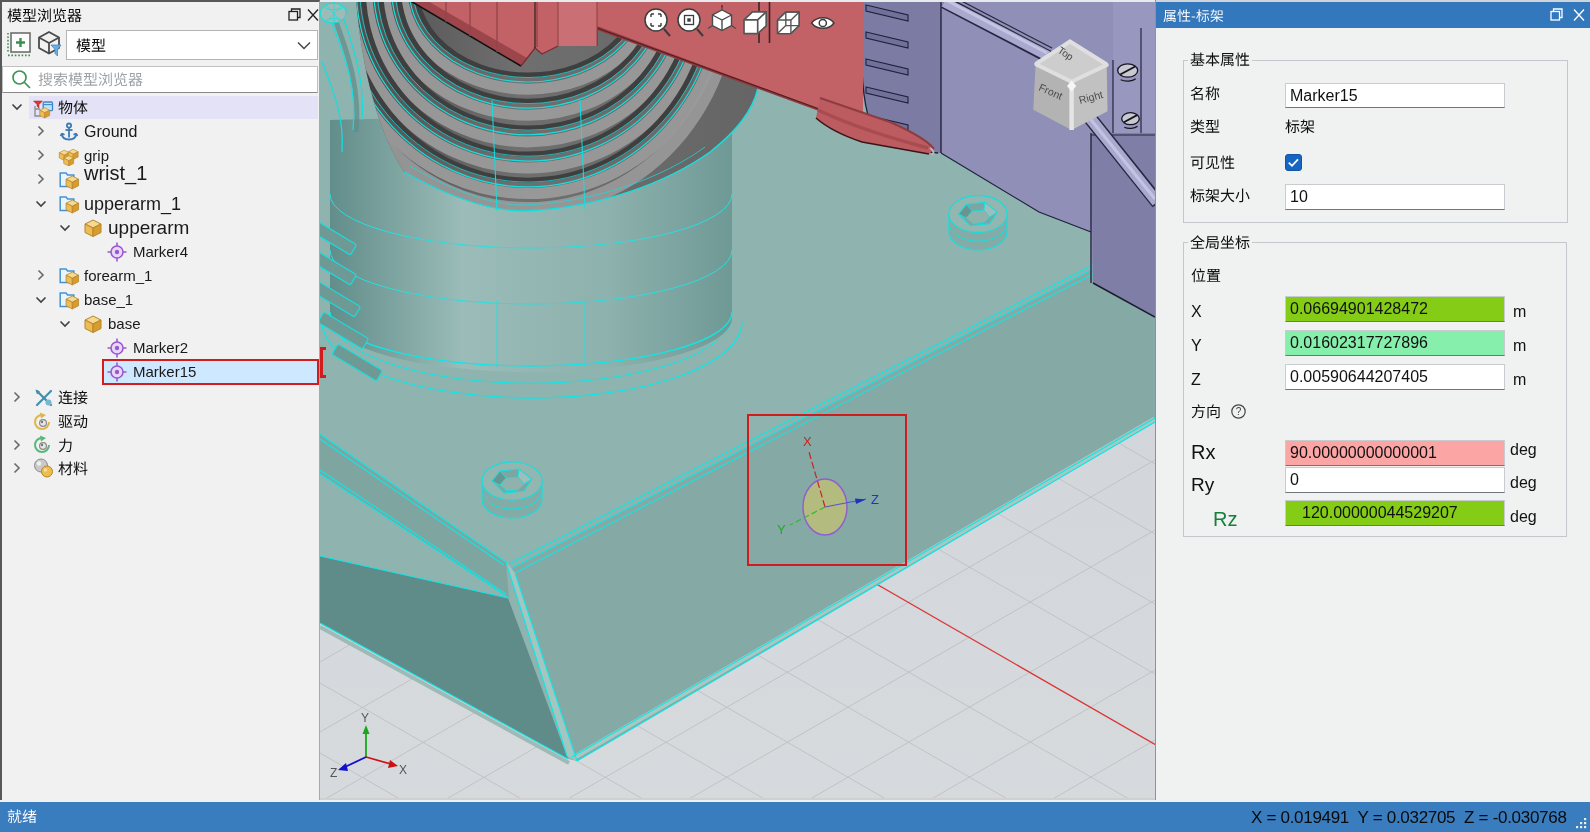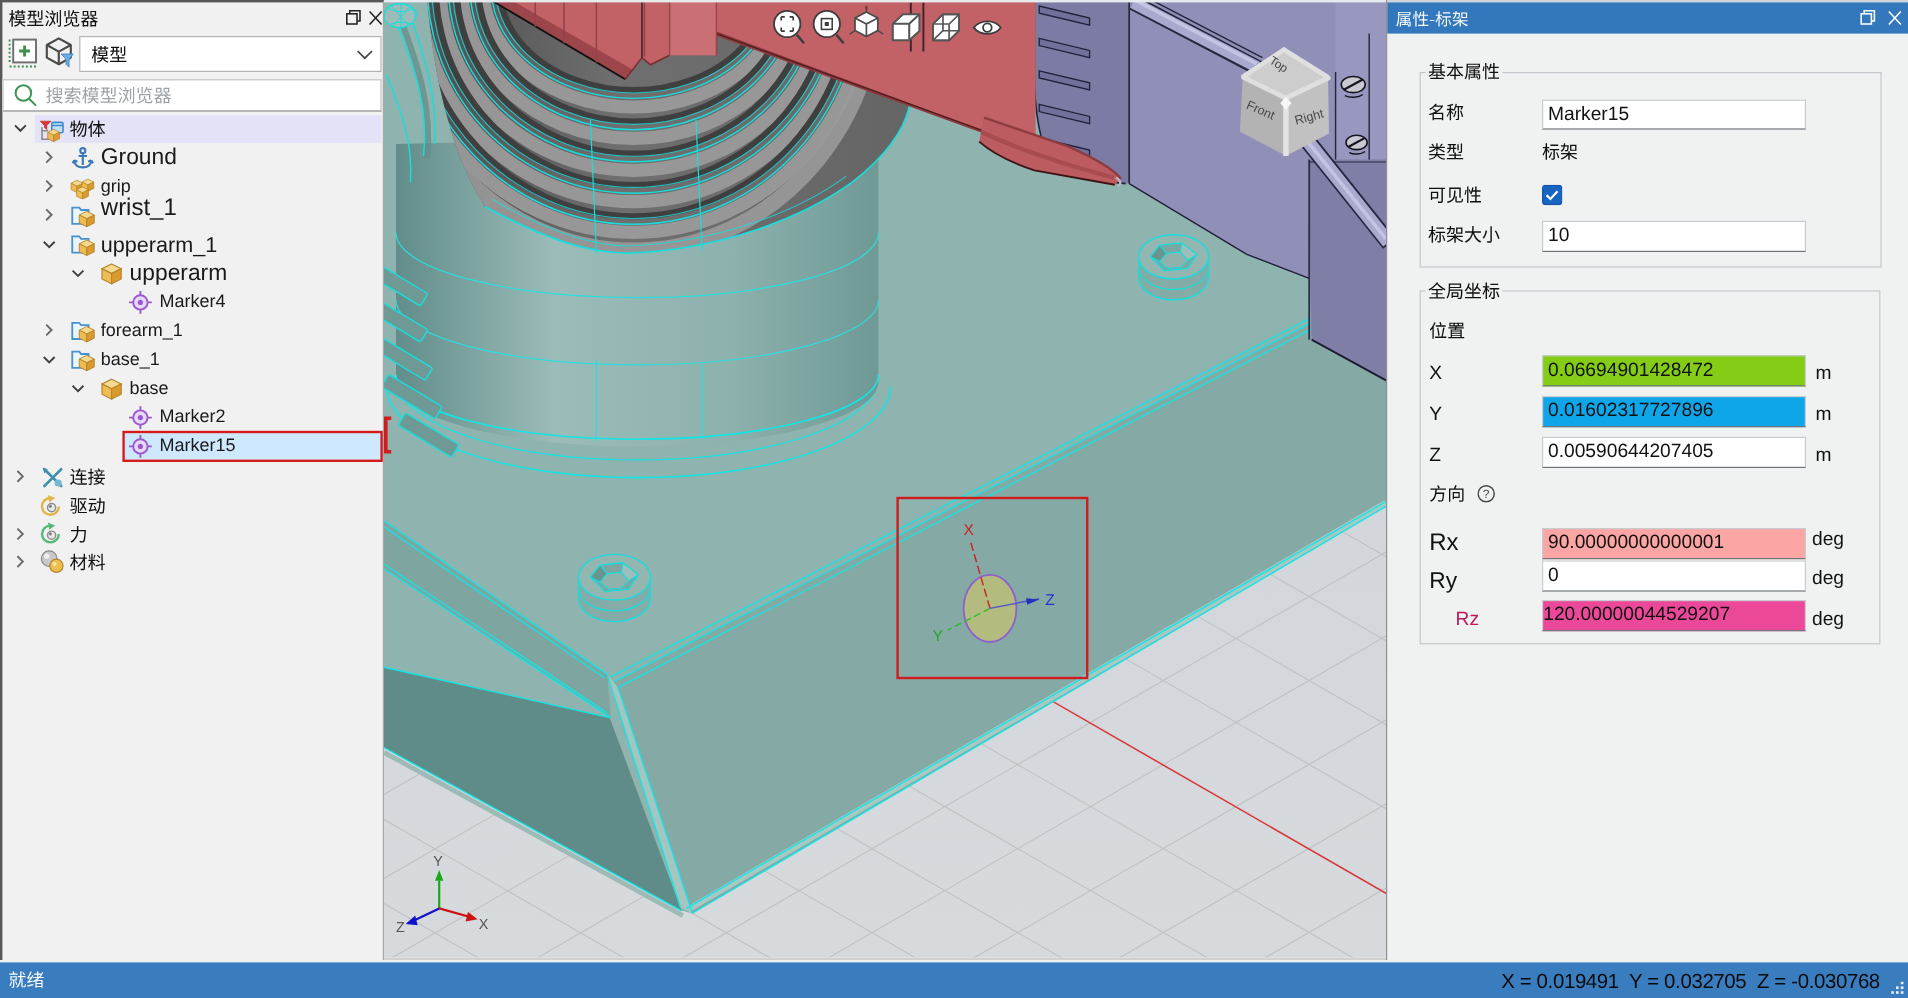--- a/index.html
+++ b/index.html
@@ -77,21 +77,21 @@
     </svg>
     <svg class="abs" style="left:59px;top:122px" width="20" height="20" viewBox="0 0 20 20">
       <g fill="none" stroke="#3b7ab8" stroke-width="1.8">
         <circle cx="10" cy="3.6" r="2.1"></circle>
         <path d="M10 5.7 V15.5"></path>
         <path d="M6.5 8 H13.5"></path>
         <path d="M3 11.5 C3 15.5 6 17.5 10 17.5 C14 17.5 17 15.5 17 11.5"></path>
         <path d="M3 11.5 L1.5 14 M3 11.5 L5.5 12.8 M17 11.5 L18.5 14 M17 11.5 L14.5 12.8"></path>
       </g>
     </svg>
-    <div class="abs" style="left:84px;top:122.5px;font-size:19px;color:#1a1a1a;white-space:pre;line-height:18px">Ground</div>
+    <div class="abs" style="left:84px;top:122.5px;font-size:16px;color:#1a1a1a;white-space:pre;line-height:18px">Ground</div>
     <svg class="abs" style="left:37px;top:149px" width="8" height="12" viewBox="0 0 8 12">
       <path d="M1.5 1.5 L6 6 L1.5 10.5" fill="none" stroke="#6a6a6a" stroke-width="1.6"></path>
     </svg>
     <svg class="abs" style="left:58px;top:146px" width="22" height="20" viewBox="0 0 22 20">
       <g transform="translate(0,3) scale(0.62)">
         <g>
           <path d="M10 2 L18 6 L10 10 L2 6 Z" fill="#f6d88e" stroke="#b5862a" stroke-width="1"></path>
 <path d="M2 6 L10 10 L10 18.5 L2 14.5 Z" fill="#eebb54" stroke="#b5862a" stroke-width="1"></path>
 <path d="M18 6 L10 10 L10 18.5 L18 14.5 Z" fill="#d99b2e" stroke="#b5862a" stroke-width="1"></path>
         </g>
@@ -304,40 +304,40 @@
     <svg style="position:absolute;left:1190px;top:233.0px;overflow:visible" width="62" height="20">
       <path d="M7.4 2.2C5.9 4.6 3.1 6.8 0.4 8.1C0.7 8.3 1 8.7 1.2 9C1.8 8.7 2.4 8.3 3 8V8.9H6.9V11.3H3V12.3H6.9V14.8H1.1V15.8H13.9V14.8H8.1V12.3H12.1V11.3H8.1V8.9H12.1V8C12.7 8.3 13.3 8.7 13.9 9C14 8.7 14.4 8.3 14.7 8.1C12.2 6.8 10 5.2 8.1 3.1L8.4 2.7ZM3 7.9C4.7 6.8 6.3 5.4 7.5 3.9C8.9 5.6 10.4 6.8 12.1 7.9ZM17.3 3.2V6.8C17.3 9.2 17.1 12.7 15.4 15.1C15.7 15.2 16.1 15.6 16.3 15.8C17.6 14 18.1 11.5 18.3 9.3H27.5C27.4 13.2 27.2 14.6 26.9 15C26.7 15.1 26.6 15.2 26.3 15.2C26 15.2 25.3 15.2 24.5 15.1C24.7 15.4 24.8 15.8 24.8 16.1C25.6 16.2 26.4 16.2 26.8 16.2C27.3 16.1 27.6 16 27.9 15.7C28.3 15.1 28.5 13.5 28.7 8.9C28.7 8.7 28.7 8.3 28.7 8.3H18.4L18.4 7.1H27.6V3.2ZM18.4 4.2H26.5V6.1H18.4ZM19.6 10.5V15.3H20.7V14.4H25.4V10.5ZM20.7 11.5H24.3V13.5H20.7ZM41 3.1C40.5 5.5 39.6 7.4 38 8.6V2.6H36.9V10.6H31.9V11.7H36.9V14.6H30.8V15.6H44.2V14.6H38V11.7H43.2V10.6H38V8.8C38.3 9 38.7 9.3 38.8 9.5C39.6 8.8 40.3 8 40.9 6.9C41.8 7.9 42.9 9 43.4 9.8L44.2 9C43.6 8.2 42.4 6.9 41.3 5.9C41.7 5.1 41.9 4.3 42.1 3.3ZM33.7 3.1C33.1 5.6 32.1 7.8 30.6 9.1C30.8 9.3 31.3 9.6 31.4 9.9C32.3 9.1 33.1 8 33.6 6.8C34.4 7.6 35.3 8.5 35.7 9.1L36.5 8.3C36 7.7 34.9 6.6 34.1 5.8C34.4 5 34.6 4.2 34.8 3.3ZM52 3.5V4.6H58.5V3.5ZM56.7 10.1C57.4 11.6 58.1 13.6 58.3 14.8L59.4 14.4C59.1 13.2 58.4 11.3 57.6 9.8ZM52.4 9.9C52 11.5 51.3 13.1 50.5 14.1C50.7 14.3 51.2 14.6 51.4 14.7C52.2 13.6 52.9 11.8 53.4 10.1ZM51.3 7.1V8.2H54.5V14.7C54.5 14.9 54.5 15 54.3 15C54.1 15 53.4 15 52.6 15C52.7 15.3 52.9 15.8 52.9 16.1C54 16.1 54.7 16.1 55.1 15.9C55.5 15.7 55.7 15.4 55.7 14.7V8.2H59.3V7.1ZM48 2.4V5.6H45.7V6.6H47.8C47.3 8.5 46.3 10.7 45.4 11.8C45.6 12.1 45.9 12.5 46 12.8C46.7 11.9 47.5 10.3 48 8.7V16.2H49.2V8.3C49.7 9.1 50.3 10 50.5 10.5L51.2 9.6C50.9 9.2 49.6 7.5 49.2 7V6.6H51.1V5.6H49.2V2.4Z" fill="#111"></path>
     </svg>
     <svg style="position:absolute;left:1191px;top:266.0px;overflow:visible" width="32" height="20">
       <path d="M5.5 5.1V6.2H13.7V5.1ZM6.5 7.4C7 9.4 7.4 12.2 7.5 13.8L8.7 13.5C8.5 11.9 8 9.2 7.5 7.1ZM8.5 2.6C8.8 3.3 9.1 4.3 9.3 5L10.4 4.6C10.2 4 9.9 3 9.6 2.3ZM4.9 14.5V15.6H14.3V14.5H11.2C11.8 12.5 12.4 9.5 12.8 7.2L11.6 7C11.3 9.3 10.7 12.5 10.2 14.5ZM4.3 2.5C3.4 4.7 2 7 0.6 8.4C0.8 8.7 1.1 9.3 1.2 9.6C1.7 9 2.2 8.4 2.7 7.7V16.2H3.8V6C4.4 5 4.9 3.9 5.4 2.8ZM24.8 3.8H27.3V5.1H24.8ZM21.3 3.8H23.7V5.1H21.3ZM17.8 3.8H20.2V5.1H17.8ZM17.9 8.6V14.9H15.9V15.8H29.2V14.9H27.1V8.6H22.4L22.6 7.7H28.8V6.8H22.8L23 6H28.4V3H16.8V6H21.8L21.7 6.8H16V7.7H21.5L21.4 8.6ZM18.9 14.9V14H26V14.9ZM18.9 10.9H26V11.7H18.9ZM18.9 10.2V9.4H26V10.2ZM18.9 12.4H26V13.3H18.9Z" fill="#111"></path>
     </svg>
     <div class="abs" style="left:1191px;top:303px;font-size:16px;color:#111">X</div>
     <div class="abs" style="left:1285px;top:296px;width:220px;height:26px;background:#84cc16;border:1px solid #c8ccd0;border-bottom:1px solid #70757a;font-size:16px;color:#111;line-height:24px;padding-left:4px;white-space:pre">0.06694901428472</div>
     <div class="abs" style="left:1513px;top:303px;font-size:16px;color:#111">m</div>
     <div class="abs" style="left:1191px;top:337px;font-size:16px;color:#111">Y</div>
-    <div class="abs" style="left:1285px;top:330px;width:220px;height:26px;background:#0ea5e9;border:1px solid #c8ccd0;border-bottom:1px solid #70757a;font-size:16px;color:#111;line-height:24px;padding-left:4px;white-space:pre">0.01602317727896</div>
+    <div class="abs" style="left:1285px;top:330px;width:220px;height:26px;background:#86efac;border:1px solid #c8ccd0;border-bottom:1px solid #70757a;font-size:16px;color:#111;line-height:24px;padding-left:4px;white-space:pre">0.01602317727896</div>
     <div class="abs" style="left:1513px;top:337px;font-size:16px;color:#111">m</div>
     <div class="abs" style="left:1191px;top:371px;font-size:16px;color:#111">Z</div>
     <div class="abs" style="left:1285px;top:364px;width:220px;height:26px;background:#fff;border:1px solid #c8ccd0;border-bottom:1px solid #70757a;font-size:16px;color:#111;line-height:24px;padding-left:4px;white-space:pre">0.00590644207405</div>
     <div class="abs" style="left:1513px;top:371px;font-size:16px;color:#111">m</div>
     <svg style="position:absolute;left:1191px;top:402.0px;overflow:visible" width="32" height="20">
       <path d="M6.6 2.7C7 3.4 7.4 4.4 7.6 5H1V6.1H5.1C4.9 9.5 4.6 13.4 0.7 15.3C1 15.6 1.3 15.9 1.5 16.2C4.4 14.7 5.5 12.3 6 9.6H11.3C11.1 13 10.8 14.4 10.4 14.8C10.2 15 10 15 9.6 15C9.2 15 8.2 15 7.1 14.9C7.3 15.2 7.5 15.7 7.5 16C8.5 16.1 9.5 16.1 10 16C10.6 16 11 15.9 11.3 15.5C11.9 14.9 12.2 13.3 12.5 9C12.6 8.9 12.6 8.5 12.6 8.5H6.1C6.2 7.7 6.3 6.9 6.3 6.1H14V5H7.7L8.8 4.5C8.6 3.9 8.1 3 7.7 2.3ZM21.6 2.4C21.4 3.1 21 4.2 20.6 5H16.5V16.2H17.6V6.1H27.5V14.7C27.5 15 27.4 15.1 27.1 15.1C26.8 15.1 25.7 15.1 24.7 15C24.8 15.4 25 15.9 25 16.2C26.4 16.2 27.4 16.2 27.9 16C28.4 15.8 28.6 15.4 28.6 14.7V5H21.9C22.2 4.3 22.6 3.4 23 2.6ZM20.6 9.1H24.4V12H20.6ZM19.6 8.1V14.1H20.6V13.1H25.4V8.1Z" fill="#111"></path>
     </svg>
     <svg class="abs" style="left:1231px;top:404px" width="15" height="15" viewBox="0 0 15 15">
 <circle cx="7.5" cy="7.5" r="6.7" fill="none" stroke="#444" stroke-width="1.2"></circle>
 <text x="7.5" y="11" font-size="10" text-anchor="middle" fill="#444" font-family="Liberation Sans">?</text>
     </svg>
     <div class="abs" style="left:1191px;top:441px;font-size:20px;color:#111">Rx</div>
     <div class="abs" style="left:1285px;top:440px;width:220px;height:26px;background:#fca5a5;border:1px solid #c8ccd0;border-bottom:1px solid #70757a;font-size:16px;color:#111;line-height:24px;padding-left:4px;white-space:pre">90.00000000000001</div>
     <div class="abs" style="left:1510px;top:441px;font-size:16px;color:#111">deg</div>
     <div class="abs" style="left:1191px;top:474px;font-size:19px;color:#111">Ry</div>
     <div class="abs" style="left:1285px;top:467px;width:220px;height:26px;background:#fff;border:1px solid #c8ccd0;border-bottom:1px solid #70757a;font-size:16px;color:#111;line-height:24px;padding-left:4px;white-space:pre">0</div>
     <div class="abs" style="left:1510px;top:474px;font-size:16px;color:#111">deg</div>
-    <div class="abs" style="left:1213px;top:508px;font-size:16px;color:#be185d">Rz</div>
-    <div class="abs" style="left:1285px;top:500px;width:220px;height:26px;background:#ec4899;border:1px solid #c8ccd0;border-bottom:1px solid #70757a;font-size:16px;color:#111;line-height:24px;padding-left:0;white-space:pre">120.00000044529207</div>
+    <div class="abs" style="left:1213px;top:508px;font-size:20px;color:#15803d">Rz</div>
+    <div class="abs" style="left:1285px;top:500px;width:220px;height:26px;background:#84cc16;border:1px solid #c8ccd0;border-bottom:1px solid #70757a;font-size:16px;color:#111;line-height:24px;padding-left:16px;white-space:pre">120.00000044529207</div>
     <div class="abs" style="left:1510px;top:508px;font-size:16px;color:#111">deg</div>
     <div class="abs" style="left:0;top:800px;width:1590px;height:32px;background:#f0f0f0"></div>
     <div class="abs" style="left:0;top:802px;width:1590px;height:30px;background:#3a7dbf"></div>
     <svg style="position:absolute;left:7px;top:807.0px;overflow:visible" width="32" height="20">
       <path d="M2.6 7.4H6V9.2H2.6ZM10.8 8.5V14.2C10.8 15.2 10.9 15.4 11.2 15.6C11.4 15.8 11.8 15.8 12.1 15.8C12.3 15.8 12.8 15.8 13 15.8C13.3 15.8 13.7 15.8 13.9 15.7C14.1 15.6 14.3 15.4 14.4 15.1C14.5 14.8 14.5 14 14.6 13.3C14.3 13.2 13.9 13.1 13.7 12.9C13.7 13.6 13.7 14.2 13.6 14.5C13.6 14.7 13.5 14.9 13.4 14.9C13.3 15 13.1 15 12.9 15C12.8 15 12.4 15 12.3 15C12.2 15 12 15 11.9 14.9C11.8 14.8 11.8 14.7 11.8 14.3V8.5ZM2.1 10.9C1.8 12.1 1.4 13.4 0.8 14.2C1 14.3 1.4 14.6 1.6 14.8C2.2 13.9 2.7 12.4 3.1 11.1ZM5.5 11.1C6 11.9 6.4 13 6.6 13.8L7.4 13.4C7.3 12.6 6.8 11.6 6.3 10.7ZM11.5 3.5C12.1 4.2 12.8 5.2 13 5.8L13.8 5.3C13.6 4.7 12.9 3.8 12.3 3.1ZM1.6 6.5V10.1H3.9V15C3.9 15.1 3.8 15.2 3.7 15.2C3.5 15.2 3 15.2 2.5 15.2C2.6 15.4 2.8 15.8 2.8 16.1C3.6 16.1 4.1 16.1 4.5 15.9C4.8 15.8 4.9 15.5 4.9 15V10.1H7V6.5ZM3.3 2.6C3.6 3.1 3.8 3.7 4 4.2H0.8V5.2H7.7V4.2H5.2C5 3.7 4.7 3 4.4 2.4ZM9.9 2.4C9.9 3.6 9.9 5 9.8 6.3H7.8V7.3H9.7C9.5 10.5 8.7 13.7 6.6 15.5C6.8 15.7 7.2 16 7.4 16.2C9.7 14.1 10.5 10.7 10.8 7.3H14.3V6.3H10.9C10.9 5 10.9 3.6 11 2.4ZM15.7 14.2 15.9 15.3C17.3 14.9 19.1 14.5 20.8 14L20.7 13.1C18.8 13.5 16.9 13.9 15.7 14.2ZM28 3.2C27.7 3.8 27.4 4.4 27 5V4.2H25V2.4H23.9V4.2H21.4V5.2H23.9V7.1H20.7V8.1H24.3C23.1 9.2 21.8 10.1 20.3 10.7C20.5 10.9 20.9 11.4 21 11.6C21.5 11.4 22 11.1 22.5 10.8V16.1H23.5V15.5H27.4V16.1H28.5V9.6H24.2C24.7 9.1 25.3 8.6 25.8 8.1H29.4V7.1H26.7C27.6 6 28.4 4.8 29 3.5ZM25 5.2H26.9C26.4 5.9 25.9 6.5 25.4 7.1H25ZM23.5 13H27.4V14.6H23.5ZM23.5 12.1V10.6H27.4V12.1ZM15.9 8.7C16.1 8.6 16.5 8.5 18.4 8.2C17.7 9.2 17.1 10 16.8 10.3C16.4 10.9 16 11.2 15.7 11.3C15.8 11.6 16 12.1 16 12.3C16.3 12.1 16.8 12 20.3 11.2C20.2 11 20.2 10.6 20.3 10.3L17.6 10.8C18.8 9.5 19.9 7.8 20.9 6.2L20 5.6C19.7 6.2 19.4 6.7 19 7.3L17 7.5C17.9 6.2 18.7 4.5 19.4 2.9L18.4 2.4C17.8 4.2 16.7 6.2 16.4 6.7C16.1 7.2 15.8 7.6 15.6 7.6C15.7 7.9 15.9 8.4 15.9 8.7Z" fill="#fff"></path>
     </svg>
     <div class="abs" style="left:1251px;top:808px;font-size:17px;letter-spacing:-0.3px;color:#0a0a0a;white-space:pre">X = 0.019491  Y = 0.032705  Z = -0.030768</div>
     <svg class="abs" style="left:1576px;top:818px" width="12" height="12" viewBox="0 0 12 12">
 <g fill="#e8eef5">
         <rect x="8" y="0" width="2.2" height="2.2"></rect>

